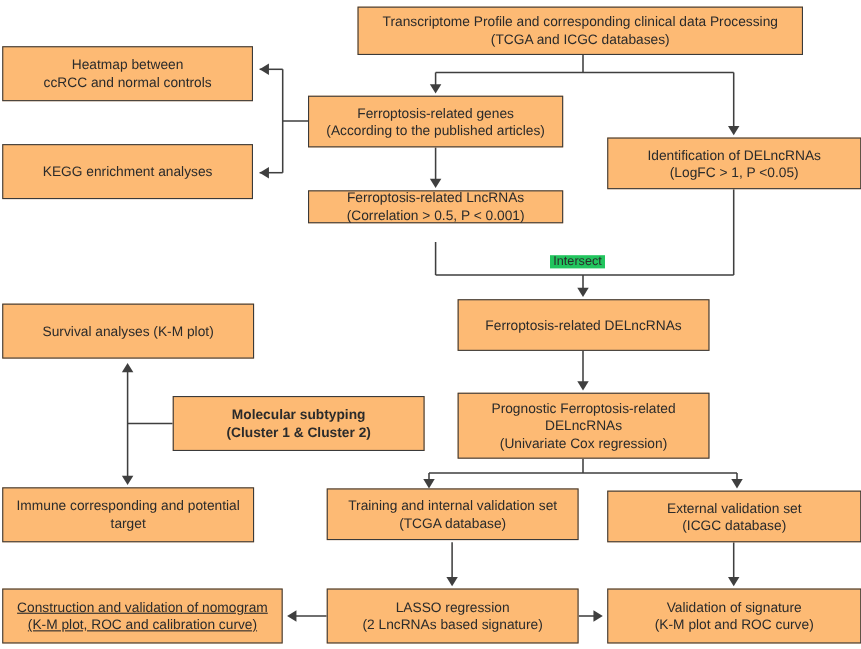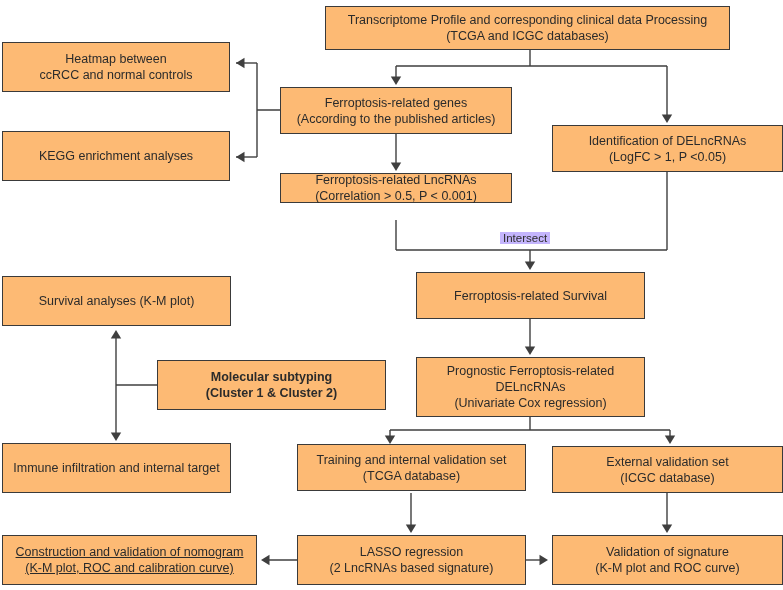--- a/index.html
+++ b/index.html
@@ -30,21 +30,21 @@
     z-index: 2;
     padding: 2px 4px;
   }
   .node .txt {
     white-space: pre-line;
   }
   .edge-label {
     position: absolute;
     font-size: 11.5px;
     color: #2b2b2b;
-    background: #c4b5fd;
+    background: #22c55e;
     padding: 0 3px;
     z-index: 3;
     white-space: nowrap;
   }
   svg.wires {
     position: absolute;
     left: 0;
     top: 0;
     width: 783px;
     height: 590px;
@@ -110,36 +110,36 @@
   </div>
   <div class="node" style="left: 552px; top: 125px; width: 231px; height: 47px;">
     <span class="txt">Identification of DELncRNAs
 (LogFC &gt; 1, P &lt;0.05)</span>
   </div>
   <div class="node" style="left: 280px; top: 173px; width: 232px; height: 30px;">
     <span class="txt">Ferroptosis-related LncRNAs
 (Correlation &gt; 0.5, P &lt; 0.001)</span>
   </div>
   <div class="node" style="left: 416px; top: 272px; width: 229px; height: 47px;">
-    <span class="txt">Ferroptosis-related Survival</span>
+    <span class="txt">Ferroptosis-related DELncRNAs</span>
   </div>
   <div class="node" style="left: 2px; top: 276px; width: 229px; height: 50px;">
     <span class="txt">Survival analyses (K-M plot)</span>
   </div>
   <div class="node" style="left: 157px; top: 360px; width: 229px; height: 50px; font-weight: bold;">
     <span class="txt">Molecular subtyping
 (Cluster 1 &amp; Cluster 2)</span>
   </div>
   <div class="node" style="left: 416px; top: 357px; width: 229px; height: 60px;">
     <span class="txt">Prognostic Ferroptosis-related
 DELncRNAs
 (Univariate Cox regression)</span>
   </div>
   <div class="node" style="left: 2px; top: 443px; width: 229px; height: 50px;">
-    <span class="txt">Immune infiltration and internal target</span>
+    <span class="txt">Immune corresponding and potential target</span>
   </div>
   <div class="node" style="left: 297px; top: 444px; width: 229px; height: 47px;">
     <span class="txt">Training and internal validation set
 (TCGA database)</span>
   </div>
   <div class="node" style="left: 552px; top: 446px; width: 231px; height: 47px;">
     <span class="txt">External validation set
 (ICGC database)</span>
   </div>
   <div class="node" style="left: 2px; top: 535px; width: 255px; height: 50px; text-decoration: underline;">

